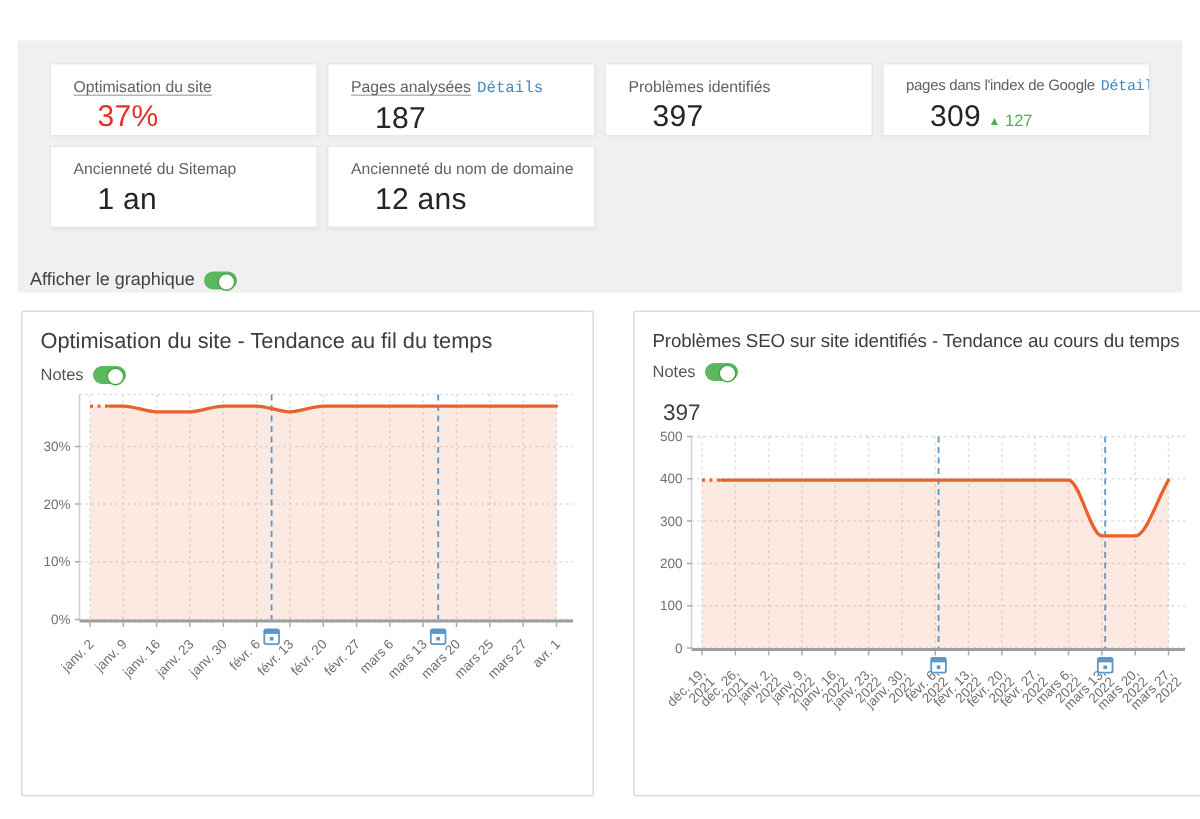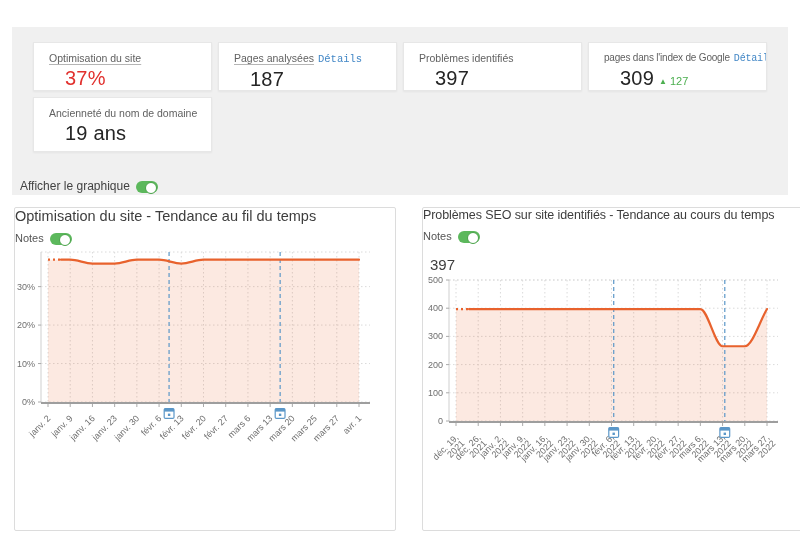--- a/index.html
+++ b/index.html
@@ -25,21 +25,21 @@
   
   .toggle { display:inline-block; vertical-align:middle; width:22px; height:12px; border-radius:7px;
             background:#5cb85c; position:relative; margin-left:6px; cursor:pointer; }
   .toggle::after { content:""; position:absolute; right:1px; top:1px; width:10px; height:10px;
                    background:#fff; border:1.5px solid #4aa34a; border-radius:50%; }
 
   .show-chart-row { position:absolute; left:20px; top:179px; font-size:12px; color:#424242; }
 
   
   .panel { position:absolute; top:207px; width:382px; height:324px; background:#fff;
-           border:1px solid #dcdcdc; border-radius:2px; padding:0; }
+           border:1px solid #dcdcdc; border-radius:2px; padding:12px; }
   .panel.pleft  { left:14px; }
   .panel.pright { left:422px; }
   .panel-title { font-weight:400; color:#3d3d3d; white-space:nowrap; }
   .pleft  .panel-title { font-size:14.5px; }
   .pright .panel-title { font-size:12.5px; letter-spacing:-0.1px; }
   .notes-row { margin-top:8px; font-size:11px; color:#555; }
   .metric { margin-top:13px; margin-left:7px; }
   .metric-value { font-size:15px; color:#3f3f3f; }
   .metric-sub { font-size:9px; color:#787878; margin-top:4px; }
   .chart { margin-top:2px; }
@@ -64,24 +64,28 @@
     <div class="card">
       <div class="card-label">Problèmes identifiés</div>
       <div class="card-value">397</div>
     </div>
 
     <div class="card tight">
       <div class="card-label"><span>pages dans l'index de Google</span><span class="details">Détails</span></div>
       <div class="card-value"><span>309</span><span class="delta"><span class="tri">▲</span> <span>127</span></span></div>
     </div>
 
+    <div class="card">
+      <div class="card-label">Ancienneté du Sitemap</div>
+      <div class="card-value">1 an</div>
+    </div>
 
     <div class="card">
       <div class="card-label">Ancienneté du nom de domaine</div>
-      <div class="card-value">19 ans</div>
+      <div class="card-value">12 ans</div>
     </div>
 
   </div>
 </div>
 
 <div class="show-chart-row">
   <span>Afficher le graphique</span><span class="toggle"></span>
 </div>
 
 <section class="panel pleft">

